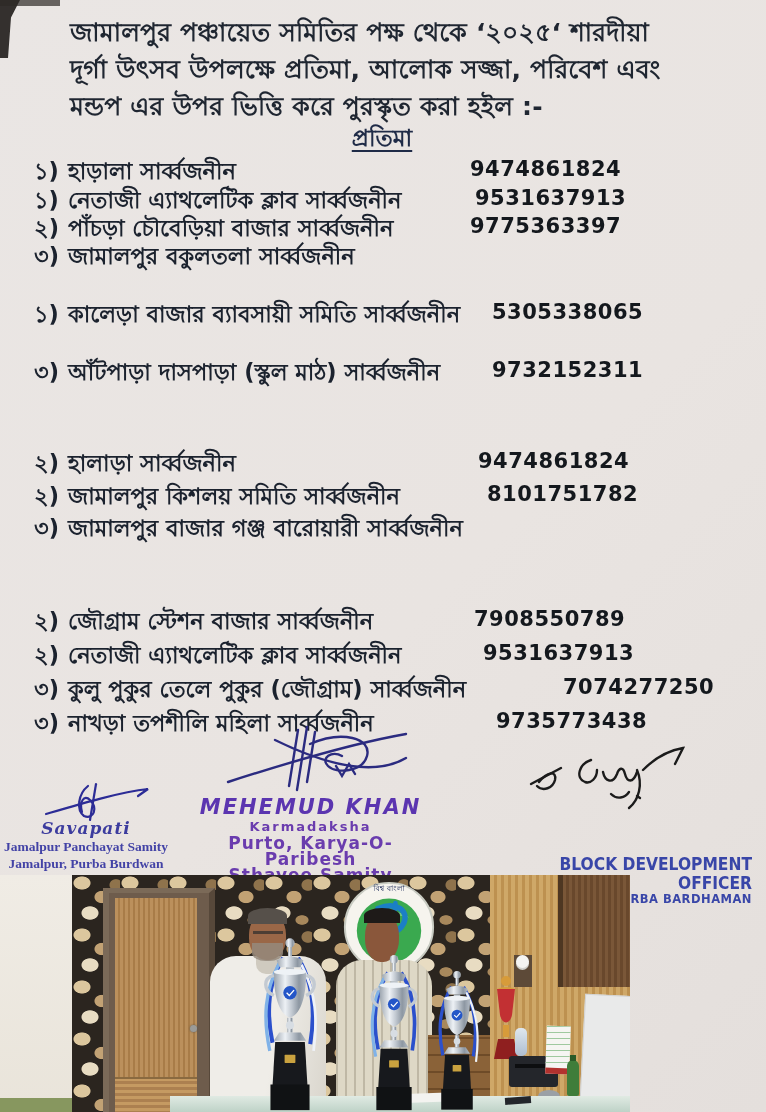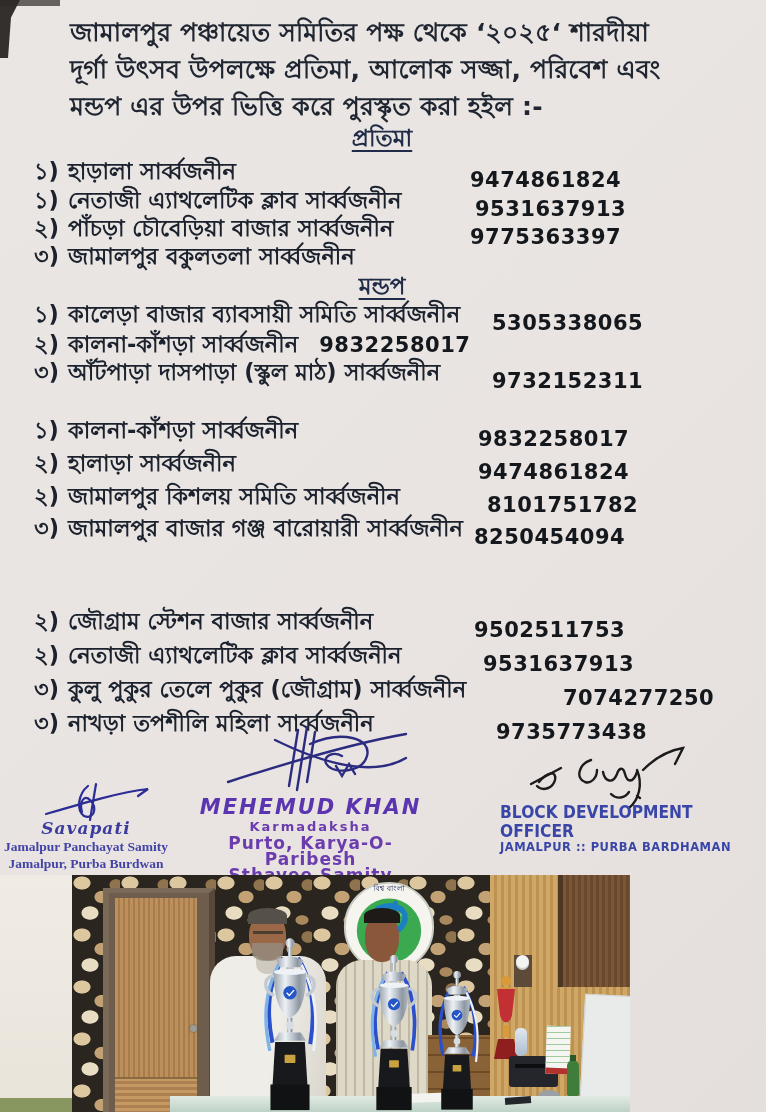--- a/index.html
+++ b/index.html
@@ -13,35 +13,35 @@
   .corner-smudge2{left:0;top:0;width:60px;height:6px;background:#2e2a27;opacity:.7;}
   
   .header{left:70px;top:14px;width:640px;font-size:25px;line-height:37px;
         font-weight:600;color:#1f2631;letter-spacing:.2px;}
   
   .sec-head{left:8px;width:748px;text-align:center;font-size:23px;font-weight:700;
         color:#1f2b47;text-decoration:underline;text-underline-offset:4px;}
   .row{left:34px;width:716px;height:28px;font-size:22.5px;white-space:nowrap;}
   .row .rank{display:inline-block;min-width:26px;color:#1b222e;font-weight:600;}
   .row .name{color:#1b222e;font-weight:600;margin-left:8px;}
-  .row .phone{position:absolute;top:14px;font-size:21px;font-weight:600;color:#14181d;
+  .row .phone{position:absolute;top:3px;font-size:21px;font-weight:600;color:#14181d;
         font-family:"DejaVu Sans",sans-serif;letter-spacing:.5px;}
   .row .phone.inline{position:static;margin-left:14px;}
   
   .sig-svg path{fill:none;stroke-linecap:round;}
   .stamp-left{left:-12px;top:818px;width:196px;text-align:center;}
   .stamp-left .script{font-family:"DejaVu Serif",serif;font-style:italic;font-weight:700;
         font-size:17px;color:#3c3c9e;letter-spacing:1px;}
   .stamp-left .org{font-family:"Liberation Serif",serif;font-weight:700;font-size:13.5px;
         color:#4343a6;line-height:17px;}
   .stamp-mid{left:188px;top:795px;width:245px;text-align:center;color:#6a3cae;}
   .stamp-mid .name{font-size:21px;font-weight:700;font-style:italic;letter-spacing:2px;color:#5b35b0;}
   .stamp-mid .l2{font-size:13px;font-weight:700;letter-spacing:2px;line-height:16px;}
   .stamp-mid .l3{font-size:17px;font-weight:700;letter-spacing:1px;line-height:16px;}
-  .stamp-right{left:500px;top:804px;width:252px;text-align:left;color:#3946a8;}
+  .stamp-right{left:500px;top:856px;width:252px;text-align:right;color:#3946a8;}
   .stamp-right .t1{font-size:15.5px;font-weight:700;letter-spacing:0;transform:scaleY(1.1);}
   .stamp-right .t2{font-size:11.5px;font-weight:700;letter-spacing:.5px;}
   
   .photo{left:0;top:875px;width:630px;height:237px;overflow:hidden;background:#efebe4;}
   .pebble{background-color:#2b251f;
      background-image:
        radial-gradient(ellipse 13px 10px at 10px 8px,#dcc79e 0 8px,transparent 9px),
        radial-gradient(ellipse 11px 9px at 30px 22px,#c2a274 0 7px,transparent 8px),
        radial-gradient(ellipse 14px 11px at 18px 38px,#e8dcc2 0 8px,transparent 9px),
        radial-gradient(ellipse 11px 8px at 38px 45px,#a8885c 0 6px,transparent 7px),
@@ -118,54 +118,44 @@
     <span class="phone" style="left:441px">9531637913</span>
   </div>
   <div class="abs row" style="top:211px">
     <span class="rank">২)</span><span class="name">পাঁচড়া চৌবেড়িয়া বাজার সার্ব্বজনীন</span>
     <span class="phone" style="left:436px">9775363397</span>
   </div>
   <div class="abs row" style="top:239px">
     <span class="rank">৩)</span><span class="name">জামালপুর বকুলতলা সার্ব্বজনীন</span>
   </div>
 
-  <div class="abs sec-head" style="top:268px">মন্ডপ</div>
   <div class="abs row" style="top:297px">
     <span class="rank">১)</span><span class="name">কালেড়া বাজার ব্যাবসায়ী সমিতি সার্ব্বজনীন</span>
     <span class="phone" style="left:458px">5305338065</span>
   </div>
-  <div class="abs row" style="top:327px">
-    <span class="rank">২)</span><span class="name">কালনা-কাঁশড়া সার্ব্বজনীন</span>
-    <span class="phone inline">9832258017</span>
-  </div>
   <div class="abs row" style="top:355px">
     <span class="rank">৩)</span><span class="name">আঁটপাড়া দাসপাড়া (স্কুল মাঠ) সার্ব্বজনীন</span>
     <span class="phone" style="left:458px">9732152311</span>
   </div>
 
-  <div class="abs row" style="top:413px">
-    <span class="rank">১)</span><span class="name">কালনা-কাঁশড়া সার্ব্বজনীন</span>
-    <span class="phone" style="left:444px">9832258017</span>
-  </div>
   <div class="abs row" style="top:446px">
     <span class="rank">২)</span><span class="name">হালাড়া সার্ব্বজনীন</span>
     <span class="phone" style="left:444px">9474861824</span>
   </div>
   <div class="abs row" style="top:479px">
     <span class="rank">২)</span><span class="name">জামালপুর কিশলয় সমিতি সার্ব্বজনীন</span>
     <span class="phone" style="left:453px">8101751782</span>
   </div>
   <div class="abs row" style="top:511px">
     <span class="rank">৩)</span><span class="name">জামালপুর বাজার গঞ্জ বারোয়ারী সার্ব্বজনীন</span>
-    <span class="phone" style="left:440px">8250454094</span>
   </div>
 
   <div class="abs row" style="top:604px">
     <span class="rank">২)</span><span class="name">জৌগ্রাম স্টেশন বাজার সার্ব্বজনীন</span>
-    <span class="phone" style="left:440px">9502511753</span>
+    <span class="phone" style="left:440px">7908550789</span>
   </div>
   <div class="abs row" style="top:638px">
     <span class="rank">২)</span><span class="name">নেতাজী এ্যাথলেটিক ক্লাব সার্ব্বজনীন</span>
     <span class="phone" style="left:449px">9531637913</span>
   </div>
   <div class="abs row" style="top:672px">
     <span class="rank">৩)</span><span class="name">কুলু পুকুর তেলে পুকুর (জৌগ্রাম) সার্ব্বজনীন</span>
     <span class="phone" style="left:529px">7074277250</span>
   </div>
   <div class="abs row" style="top:706px">

